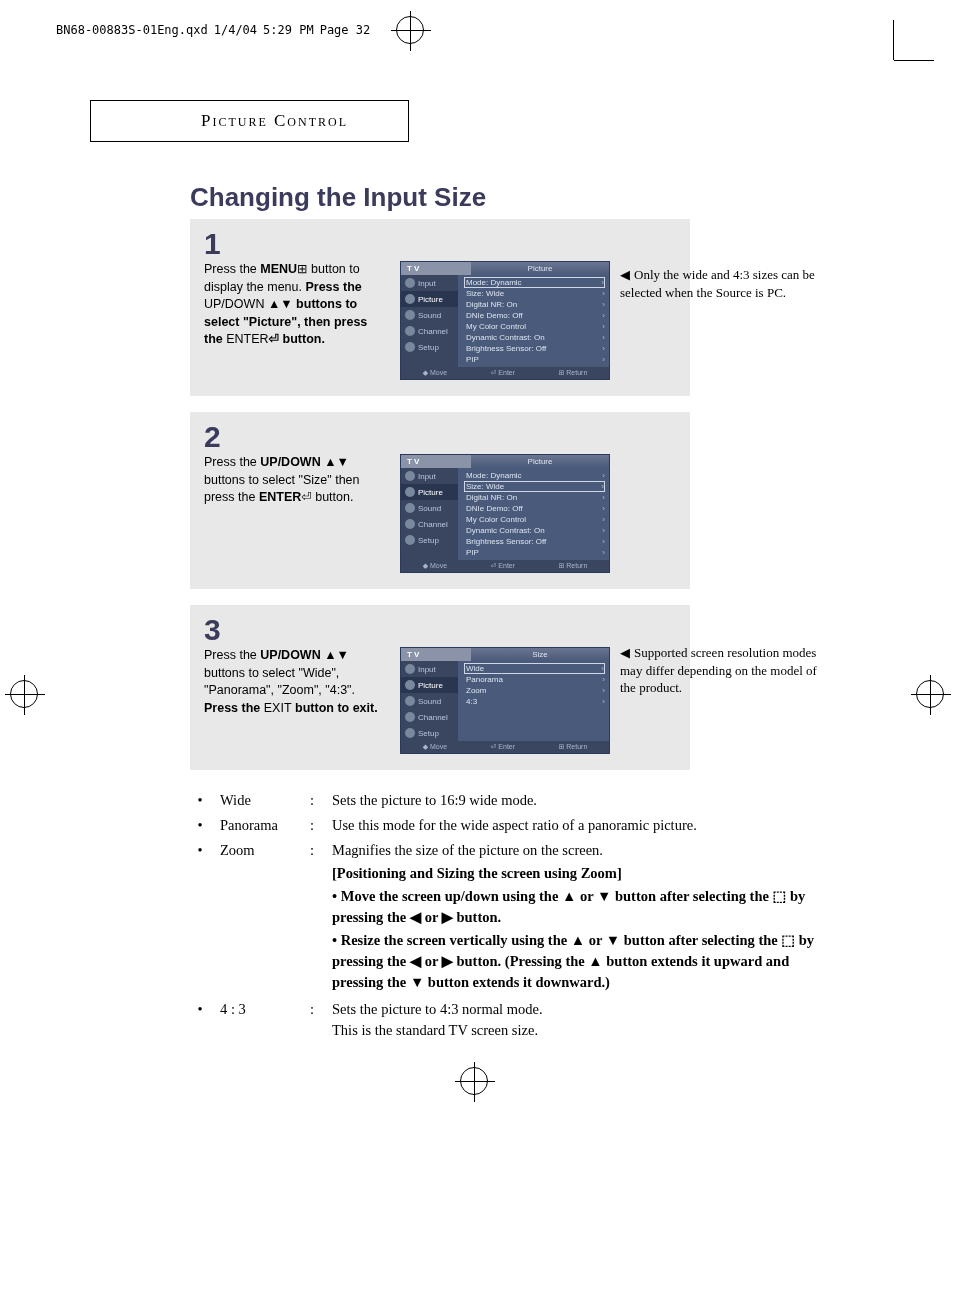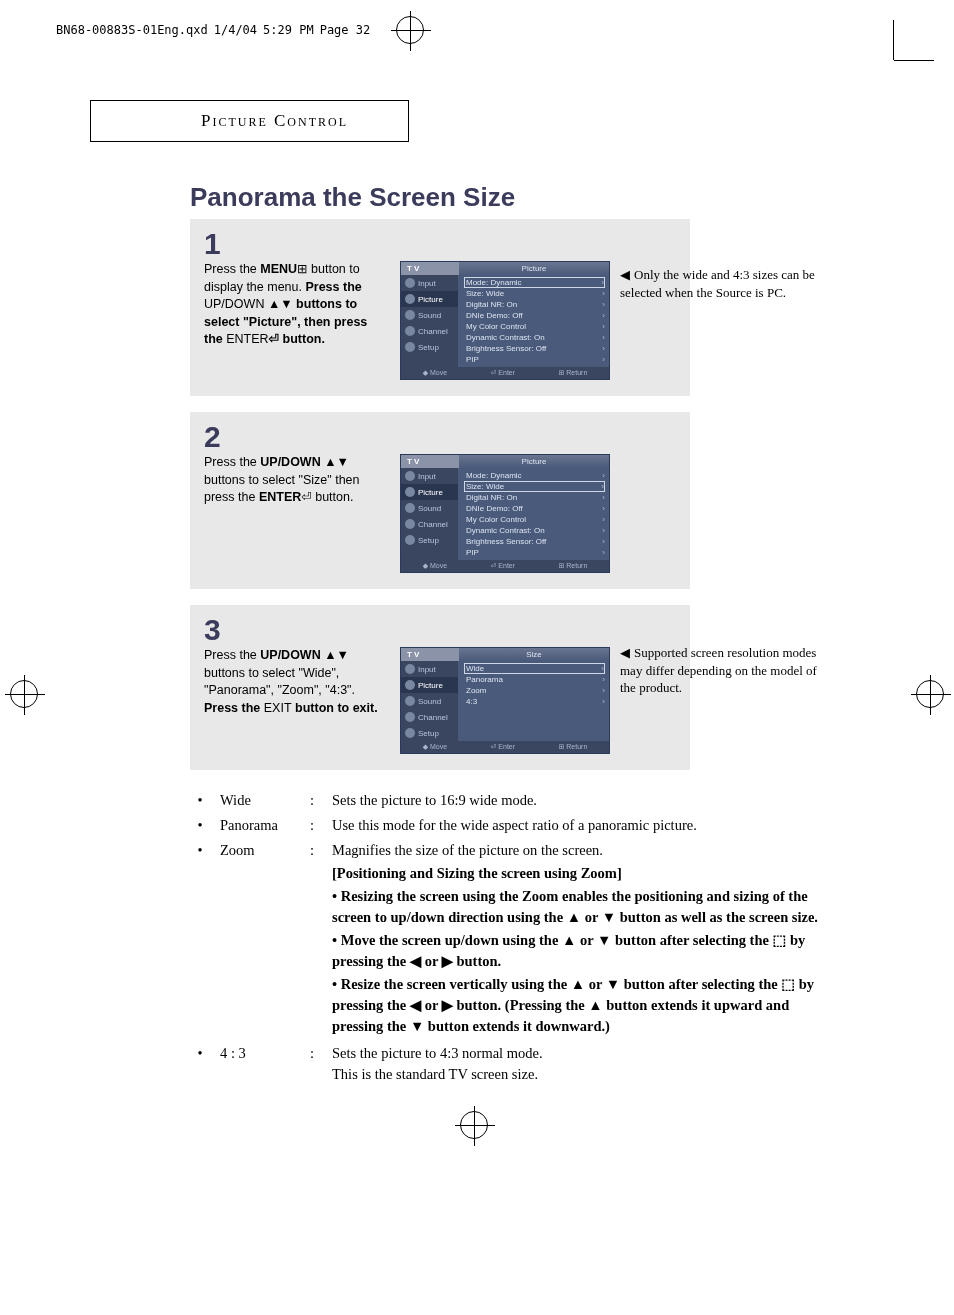--- a/index.html
+++ b/index.html
@@ -89,21 +89,21 @@
     line-height:1; margin-bottom:2px;
   }
   .step-text { width: 180px; font-family: Arial, Helvetica, sans-serif; font-size:12.5px; line-height:1.4;}
   .step-text b { font-weight: bold; }
   .osd {
     width: 210px; background:#4a5a7a;
     border:1px solid #2a3a5a; font-size:8px; color:#dbe3f0;
     font-family: Arial, sans-serif;
   }
   .osd-title { display:flex; }
-  .osd-title .tv { background:#8a93a8; color:#fff; padding:2px 6px; font-weight:bold; width:58px;}
+  .osd-title .tv { background:#8a93a8; color:#fff; padding:2px 6px; font-weight:bold; width:70px;}
   .osd-title .sec {
     flex:1; text-align:center; padding:2px 0;
     background: linear-gradient(#6a7590,#4a5a7a);
   }
   .osd-body { display:flex; }
   .osd-side { width:57px; background:#3a4660; }
   .osd-side div {
     padding:3px 4px; display:flex; align-items:center; gap:3px;
     color:#b9c4d8; font-size:8px;
   }
@@ -163,21 +163,21 @@
 </div>
 
 <div class="page">
   <div class="crop tv"></div>
   <div class="crop th"></div>
   <div class="regmark-left"></div>
   <div class="regmark-right"></div>
 
   <div class="section-tab">Picture Control</div>
 
-  <div class="title">Panorama the Screen Size</div>
+  <div class="title">Changing the Input Size</div>
 
   <div id="steps-container">
       <div class="content" style="margin-top: 0px;">
     <div class="step-num">1</div>
     <div class="step-row">
       <div class="step-text">Press the <b>MENU</b>⊞  button to display the menu.<b> Press the </b>UP/DOWN<b> ▲▼ buttons to select "Picture", then press the </b>ENTER<b>⏎ button.</b></div>
       <div class="osd">
     <div class="osd-title">
               <div class="tv">T V</div>
               <div class="sec">Picture</div>
@@ -358,21 +358,20 @@
       <div class="desc">Use this mode for the wide aspect ratio of a panoramic picture.</div>
     </div>
     <div class="mrow">
       <div class="bullet">•</div>
       <div class="lbl">Zoom</div>
       <div class="colon">:</div>
       <div class="desc">
         <div>Magnifies the size of the picture on the screen.</div>
         <div class="sub">
           <p>[Positioning and Sizing the screen using Zoom]</p>
-          <p>• Resizing the screen using the Zoom enables the positioning and sizing of the screen to up/down direction using the ▲ or ▼ button as well as the screen size.</p>
           <p>• Move the screen up/down using the ▲ or ▼ button after selecting the ⬚ by pressing the ◀ or ▶ button.</p>
           <p>• Resize the screen vertically using the ▲ or ▼ button after selecting the ⬚ by pressing the ◀ or ▶ button. (Pressing the ▲ button extends it upward and pressing the ▼ button extends it downward.)</p>
         </div>
       </div>
     </div>
     <div class="mrow">
       <div class="bullet">•</div>
       <div class="lbl">4 : 3</div>
       <div class="colon">:</div>
       <div class="desc">

